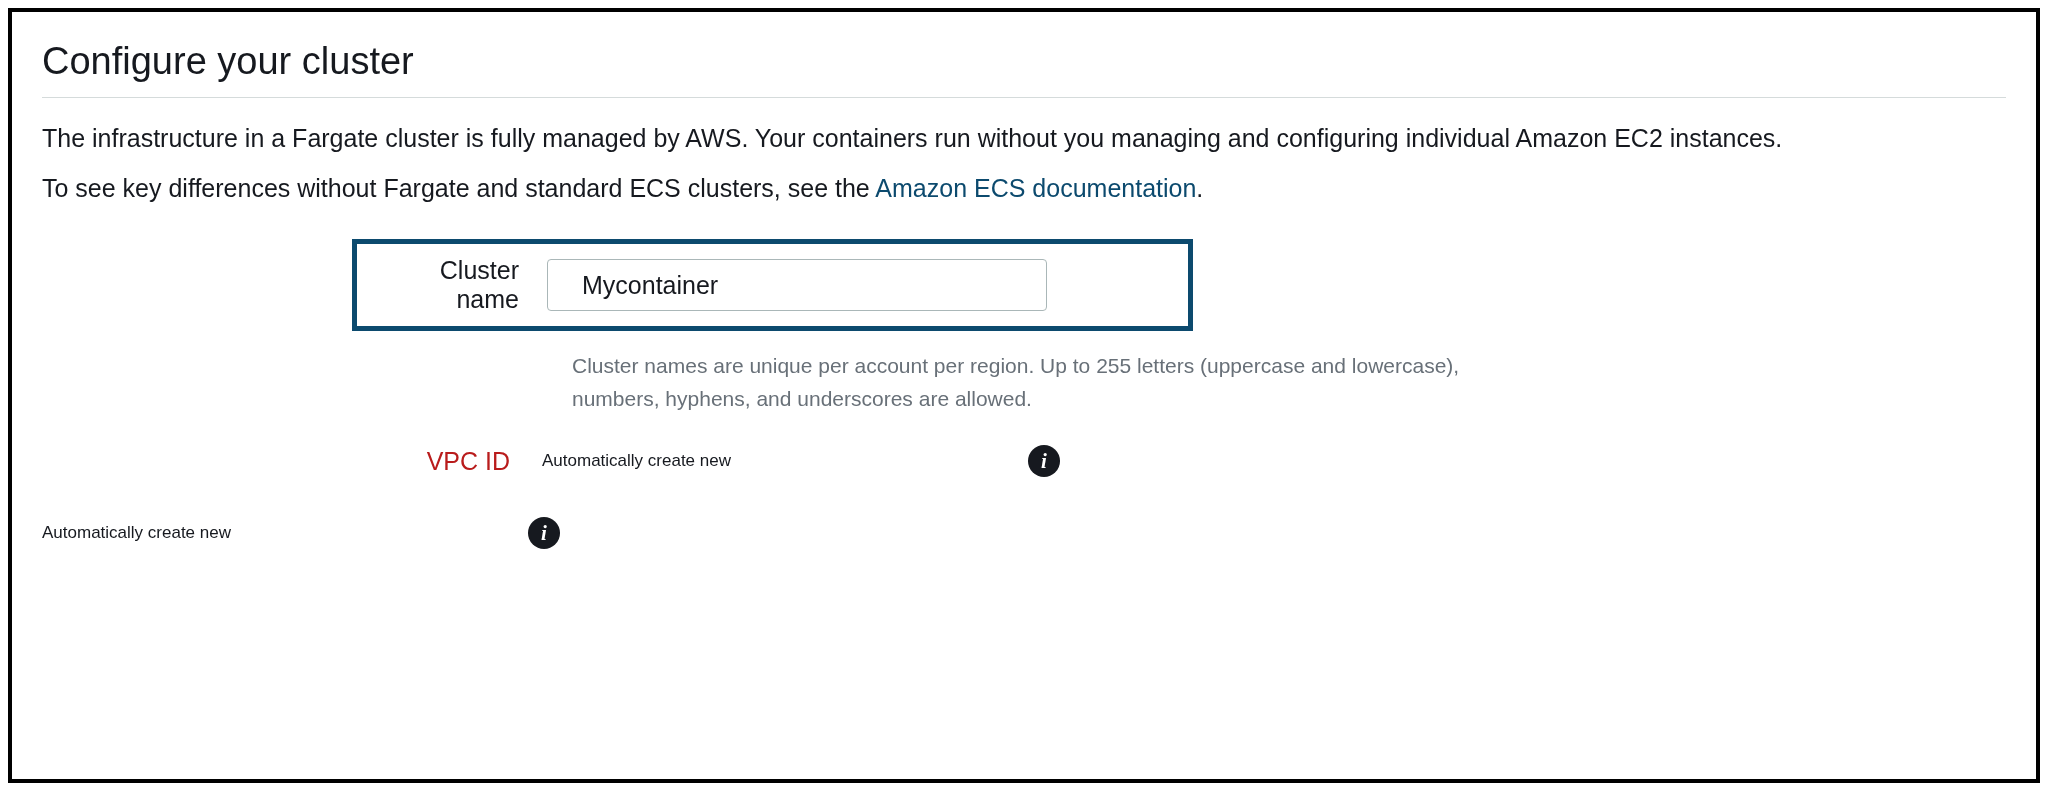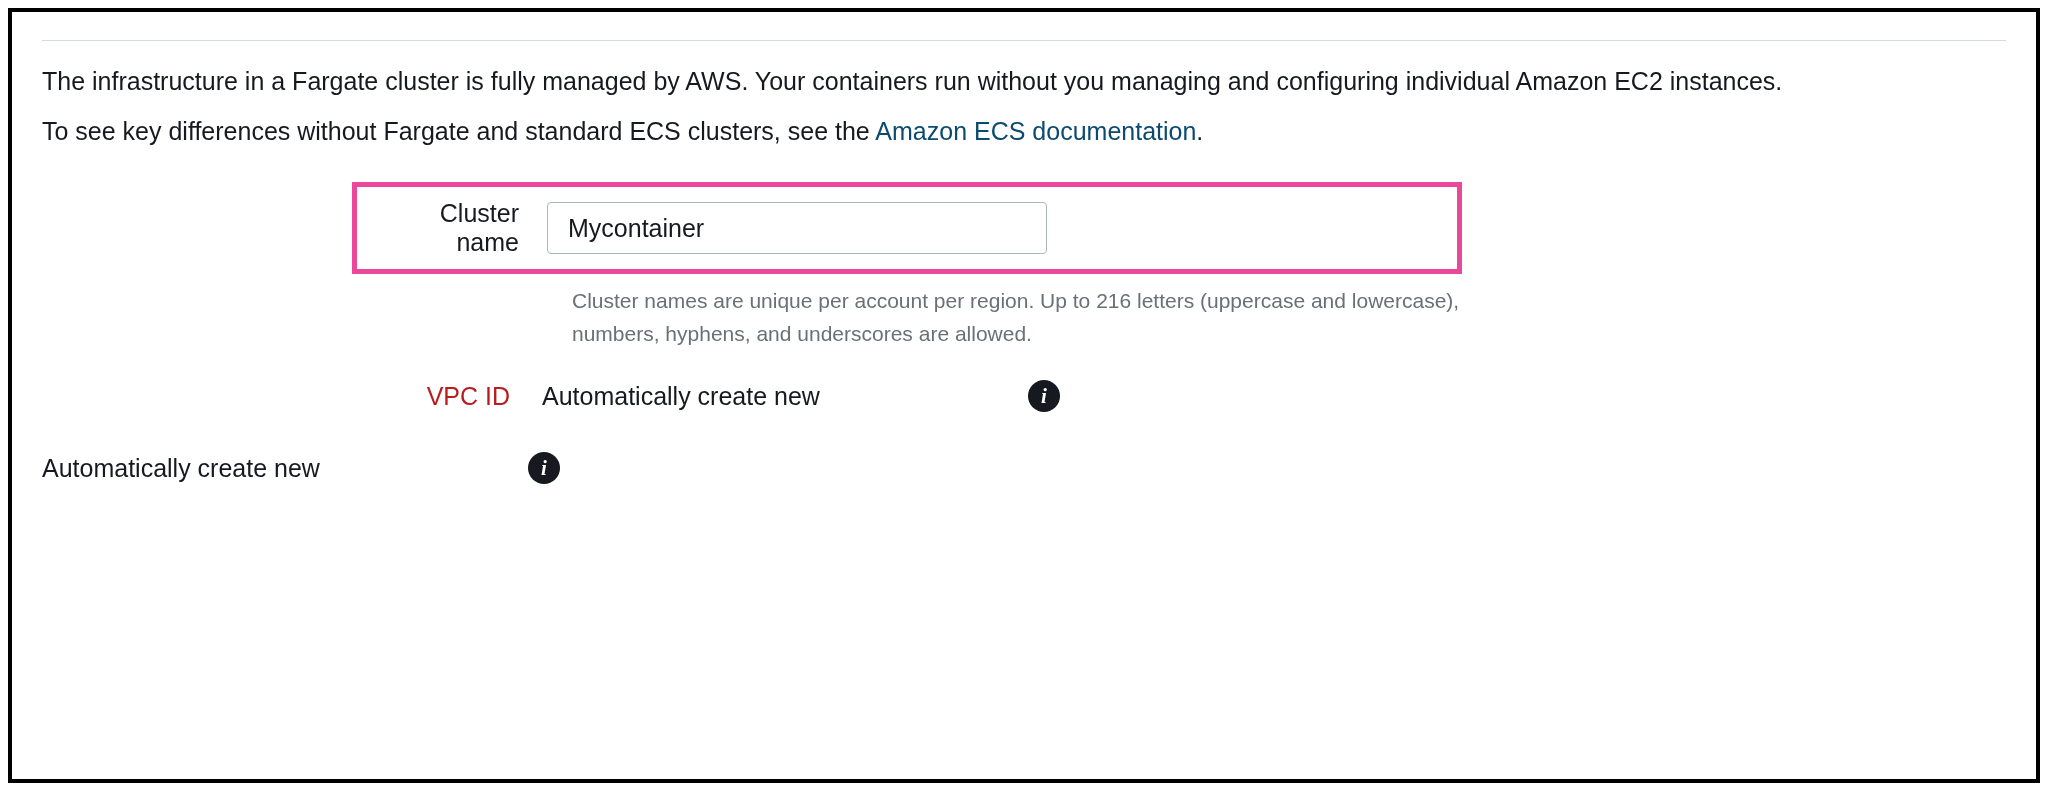--- a/index.html
+++ b/index.html
@@ -45,43 +45,43 @@
       color: #0c4a6e;
       text-decoration: none;
       cursor: pointer;
     }
     .form-area {
       margin-left: 0;
     }
     .highlight-row {
       display: flex;
       align-items: center;
-      border: 5px solid #ec4899;
+      border: 5px solid #0c4a6e;
       padding: 12px 20px 12px 20px;
-      width: 1110px;
+      width: 841px;
       margin-left: 310px;
-      margin-bottom: 11px;
+      margin-bottom: 19px;
     }
     .label-col {
       width: 170px;
       text-align: right;
       font-size: 25px;
       color: #16191f;
       padding-right: 28px;
     }
     .input-col {
       flex: 0 0 auto;
     }
     .text-input {
       width: 500px;
       height: 52px;
       border: 1px solid #aab7b8;
       border-radius: 4px;
       font-size: 25px;
-      padding: 8px 20px;
+      padding: 8px 34px;
       color: #16191f;
       background: #fff;
     }
     .helper-text {
       font-size: 21px;
       color: #687078;
       line-height: 1.55;
       margin-left: 530px;
       width: 965px;
       margin-top: 8px;
@@ -93,21 +93,21 @@
       margin-bottom: 40px;
     }
     .field-label {
       width: 500px;
       text-align: right;
       font-size: 25px;
       color: #b91c1c;
       padding-right: 32px;
     }
     .field-value {
-      font-size: 25px;
+      font-size: 17px;
       color: #16191f;
       width: 486px;
     }
     .info-icon {
       display: inline-flex;
       align-items: center;
       justify-content: center;
       width: 32px;
       height: 32px;
       background: #16191f;
@@ -117,38 +117,39 @@
       font-style: italic;
       font-weight: bold;
       font-size: 21px;
       cursor: pointer;
     }
   </style>
 </head>
 <body>
 
 <div class="outer-border">
+  <h1 class="page-title">Configure your cluster</h1>
   <hr class="title-divider">
 
   <p class="description">The infrastructure in a Fargate cluster is fully managed by AWS. Your containers run without you managing and configuring individual Amazon EC2 instances.</p>
 
   <p class="description-2">
     <span>To see key differences without Fargate and standard ECS clusters, see the </span><a class="link">Amazon ECS documentation</a><span>.</span>
   </p>
 
   <div class="form-area">
 
     <div class="highlight-row">
       <div class="label-col">Cluster name</div>
       <div class="input-col">
         <input type="text" class="text-input" value="Mycontainer" style="">
       </div>
     </div>
 
-    <div class="helper-text">Cluster names are unique per account per region. Up to 216 letters (uppercase and lowercase), numbers, hyphens, and underscores are allowed.</div>
+    <div class="helper-text">Cluster names are unique per account per region. Up to 255 letters (uppercase and lowercase), numbers, hyphens, and underscores are allowed.</div>
 
     <div class="field-row">
       <div class="field-label">VPC ID</div>
       <div class="field-value">Automatically create new</div>
       <span class="info-icon">i</span>
     </div>
 
     <div class="field-row">
       <div class="field-value">Automatically create new</div>
       <span class="info-icon">i</span>

